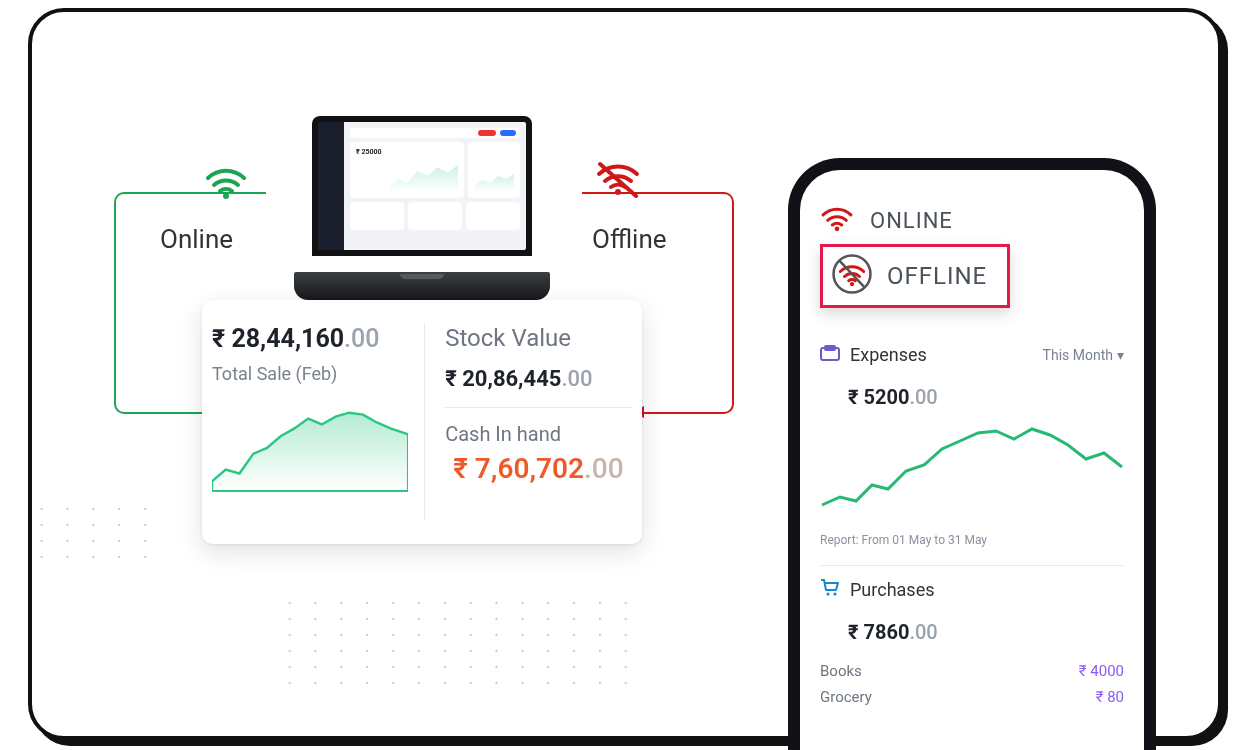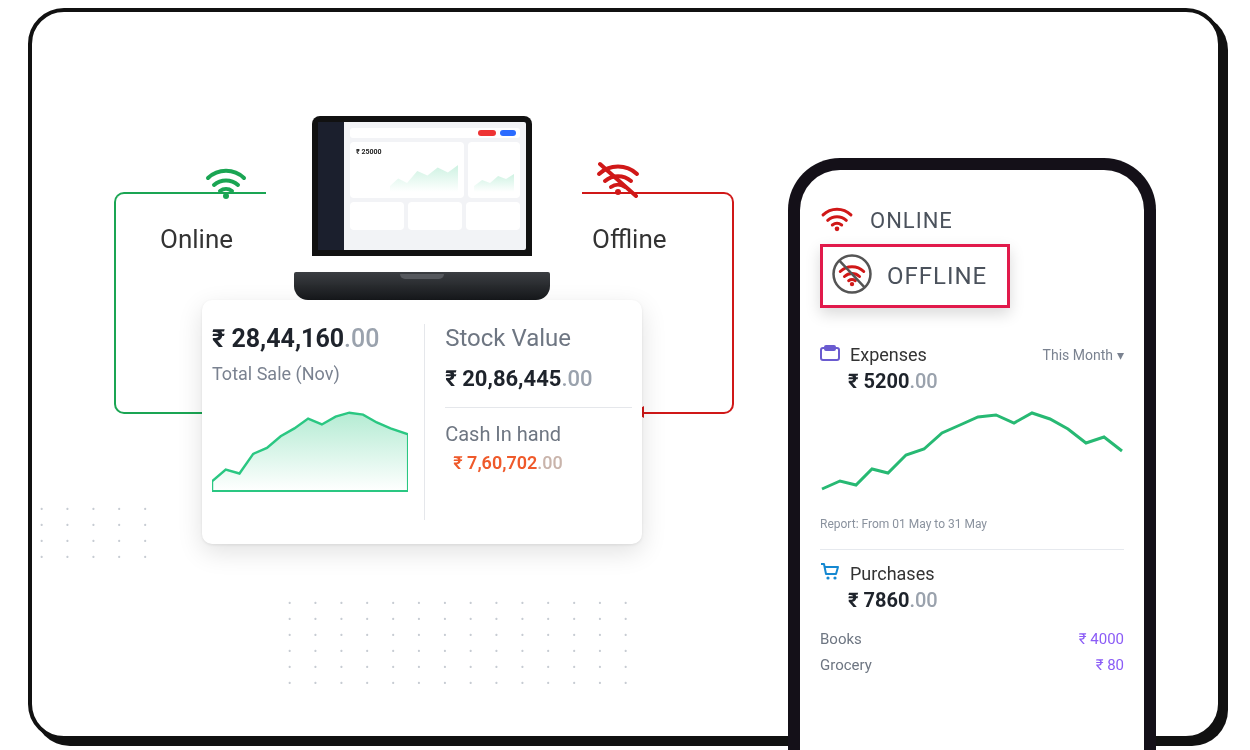--- a/index.html
+++ b/index.html
@@ -127,21 +127,21 @@
   .stat-amount .dec { color: #9aa2ad; font-weight: 500; }
   .stat-sub { margin-top: 10px; color: #7a8290; font-size: 18px; }
   .spark {
     margin-top: 20px; height: 88px; width: 100%;
   }
   .sv-label { color:#6e7682; font-size:24px; margin-bottom:14px; }
   .sv-val { font-size:22px; font-weight:700; color:#1e232b; }
   .sv-val .dec { color:#9aa2ad; font-weight:500; }
   .divider { height:1px; background:#e5e7eb; margin:16px 0 14px; }
   .cih-label { color:#6e7682; font-size:20px; margin-bottom:6px; }
-  .cih-val { font-size:18px; font-weight:600; color:#ef5a2b; padding-left: 8px;}
+  .cih-val { font-size:28px; font-weight:600; color:#ef5a2b; padding-left: 8px;}
   .cih-val .dec { color:#c9b4ab; font-weight:500; }
 
   
   .dots {
     position:absolute; color:#c7ccd3; font-size:10px; line-height:16px; letter-spacing:10px;
     white-space: pre;
   }
   .dots.d1 { left: 8px; top: 490px; }
   .dots.d2 { left: 256px; top: 584px; }
 
@@ -172,21 +172,21 @@
     box-shadow: 0 6px 14px rgba(0,0,0,.15);
     background:#fff;
   }
   .status-offline-box .lbl { font-size:24px; color:#4b525c; letter-spacing:1px; }
 
   .section { margin-top: 36px; }
   .sec-head { display:flex; align-items:center; gap:10px; }
   .sec-head .title { font-size:18px; color:#333; }
   .sec-head .spacer { flex:1; }
   .sec-head .range { font-size:14px; color:#7a8290; display:flex; align-items:flex-start; gap:4px;}
-  .sec-amount { font-size:20px; font-weight:700; color:#1e232b; margin-top:4px; margin-left:28px;}
+  .sec-amount { font-size:20px; font-weight:700; color:#1e232b; margin-top:20px; margin-left:28px;}
   .sec-amount .dec { color:#9aa2ad; font-weight:500; }
   .phone-chart { width: 100%; height: 104px; margin-top: 10px; }
   .report-note { text-align:left; font-size:12px; color:#8a929e; margin-top:6px; }
   .hr { height:1px; background:#e6e9ee; margin: 18px 0 12px; }
 
   .purch-icon { color:#1588d1; }
   .purch-rows { margin-top:14px; font-size:15px; }
   .purch-rows .row { display:flex; justify-content:space-between; padding:4px 0; }
   .purch-rows .name { color:#6e7682; }
   .purch-rows .amt { color:#8b5cf6; }
@@ -251,21 +251,21 @@
     </div>
     <div class="laptop-base"></div>
   </div>
 
   <div class="stats-card">
     <div class="stats-left">
       <div class="stat-amount">
         <span>₹</span>
         <span>28,44,160</span><span class="dec">.00</span>
       </div>
-      <div class="stat-sub">Total Sale (Nov)</div>
+      <div class="stat-sub">Total Sale (Feb)</div>
       <svg class="spark" viewBox="0 0 200 88">
         <defs>
           <linearGradient id="ga" x1="0" x2="0" y1="0" y2="1">
             <stop offset="0" stop-color="#2ac782" stop-opacity=".35"></stop>
             <stop offset="1" stop-color="#2ac782" stop-opacity="0"></stop>
           </linearGradient>
         </defs>
         <path class="sparkpath" d="M0 78 L14 66 L28 70 L42 50 L56 44 L70 32 L84 24 L98 14 L112 20 L126 12 L140 8 L154 10 L168 18 L182 24 L200 30 L200 88 L0 88 Z"></path>
       </svg>
     </div>

